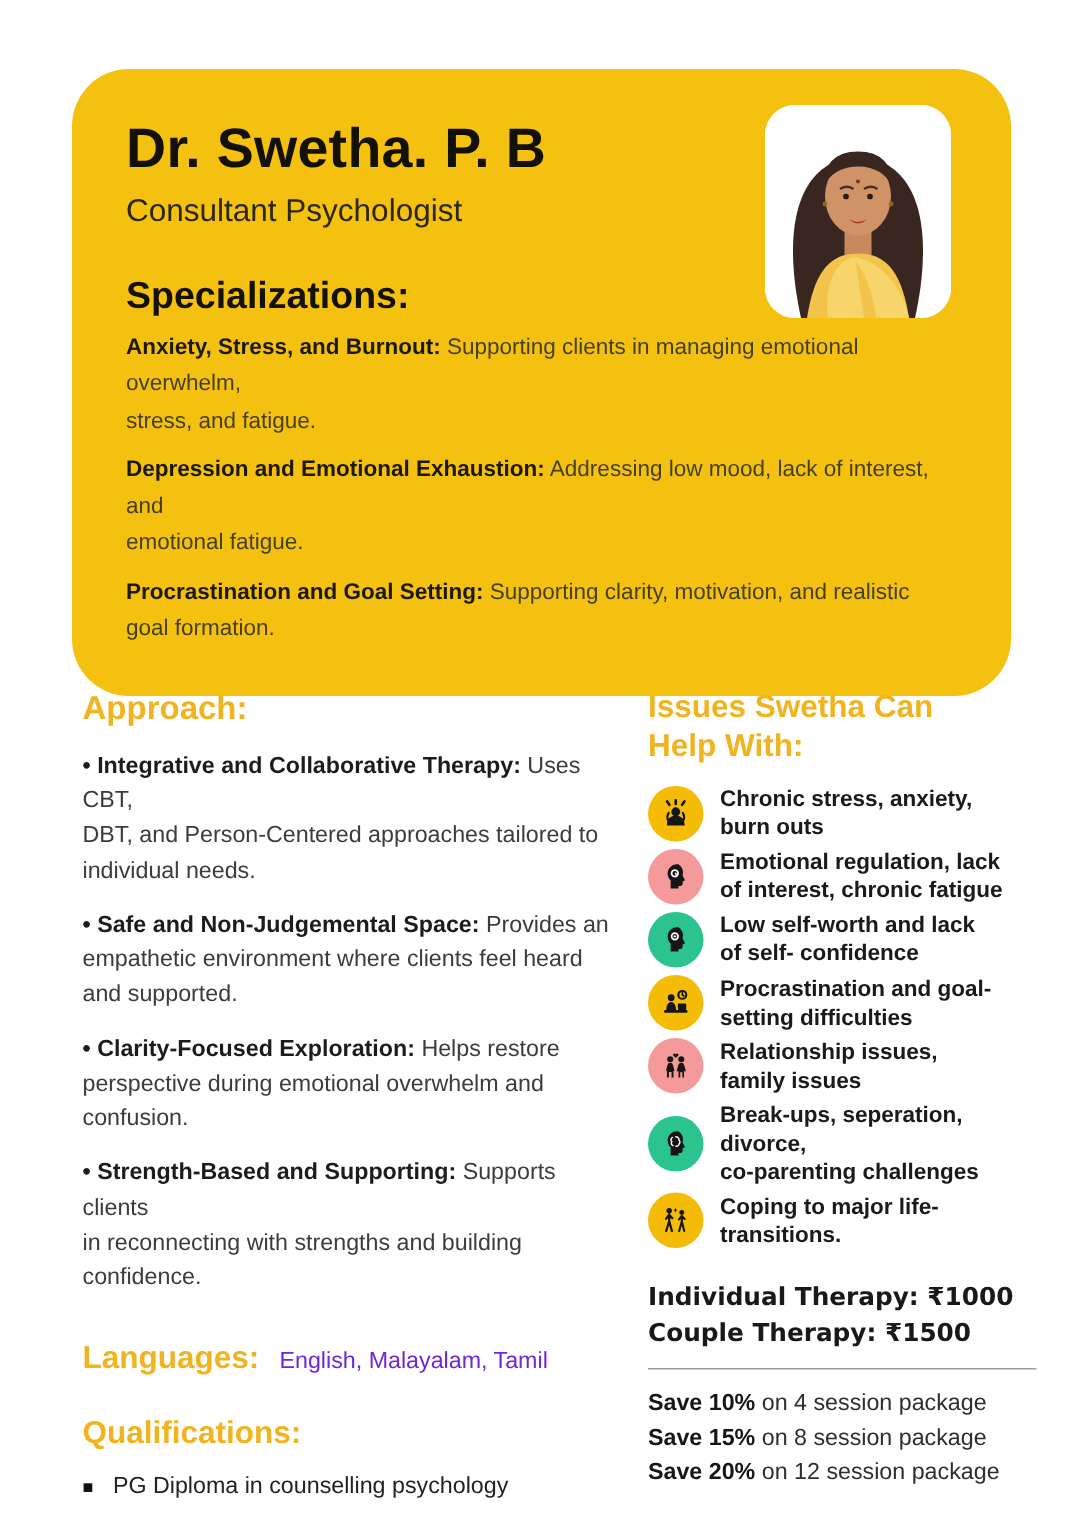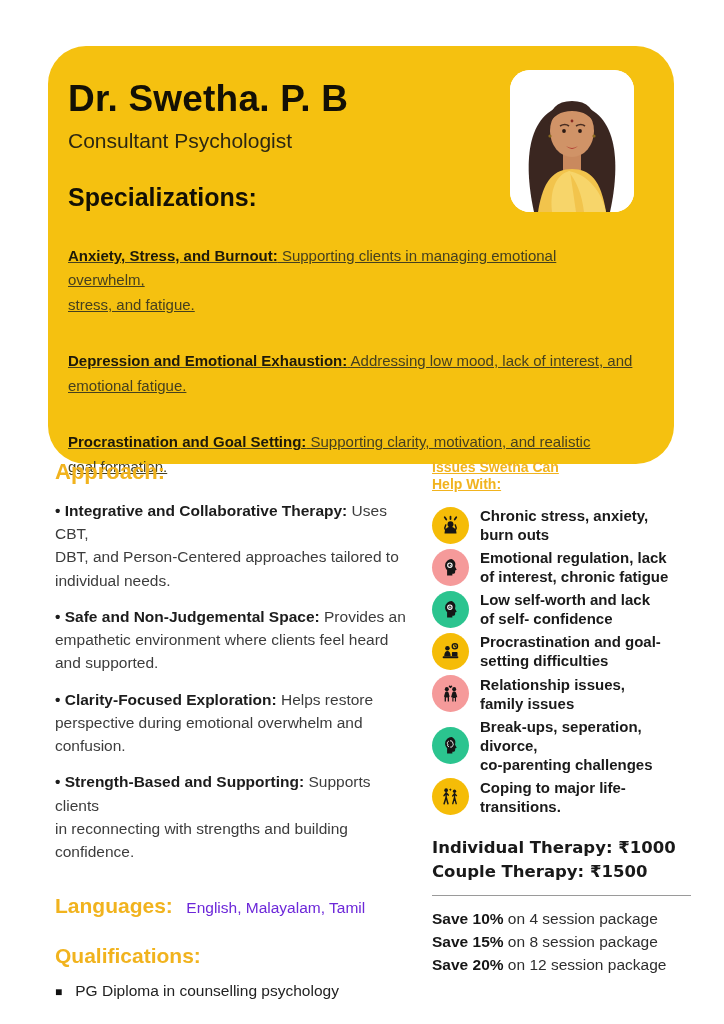--- a/index.html
+++ b/index.html
@@ -4,48 +4,48 @@
 <style>
   html,body{margin:0;padding:0;background:#ffffff;}
   .page{
     position:relative;width:724px;height:1024px;background:#ffffff;overflow:hidden;
     font-family:"Liberation Sans","DejaVu Sans",sans-serif;color:#222;
   }
   
   .card{
     position:absolute;left:48px;top:46px;width:626px;height:418px;
     background:var(--card-yellow,#F5C110);border-radius:38px;
-    padding:32px 20px;box-sizing:border-box;
+    padding:32px 36px;box-sizing:border-box;
   }
   .doctor-name{font-size:37px;font-weight:700;color:#131005;letter-spacing:.2px;}
   .doctor-title{font-size:21px;color:#2c2712;margin-top:9px;}
   .photo{
     position:absolute;top:24px;right:40px;width:124px;height:142px;
     border-radius:20px;overflow:hidden;background:#fff;
   }
   .spec-heading{margin-top:30px;font-size:25px;font-weight:700;color:#131005;}
-  .spec-item{margin-top:32px;font-size:15px;line-height:1.63;color:#46401e;max-width:565px;text-decoration:underline;}
+  .spec-item{margin-top:8px;font-size:15px;line-height:1.63;color:#46401e;max-width:565px;}
   .bold-label{font-weight:700;color:#1d1909;}
   .pre{white-space:pre-line;}
   
   .columns{position:absolute;left:55px;top:459px;width:636px;display:flex;gap:21px;}
   .left-col{width:356px;}
   .right-col{width:259px;}
   .gold-heading{font-size:22px;font-weight:700;color:var(--heading-gold,#F1B31E);line-height:1.22;}
   .approach-item{margin-top:13px;font-size:15.5px;line-height:1.5;color:#3c3c3c;}
   .approach-item .bold-label{color:#1c1c1c;}
   
   .languages-row{margin-top:30px;}
   .languages-heading{display:inline;font-size:21px;}
   .languages-value{font-size:15.5px;color:#6d28d9;margin-left:9px;}
   .qual-heading{margin-top:24px;font-size:21px;}
   .qual-item{margin-top:13px;font-size:15.5px;color:#222;display:flex;gap:13px;align-items:baseline;}
   .square-bullet{font-size:12px;color:#111;}
   
-  .issues-heading{white-space:pre-line;font-size:14px;text-decoration:underline;}
+  .issues-heading{white-space:pre-line;font-size:21px;}
   .issues-list{margin-top:13px;}
   .issue-item{display:flex;align-items:center;gap:11px;margin-bottom:4px;min-height:37px;}
   .issue-icon{width:37px;height:37px;border-radius:50%;flex:none;display:flex;align-items:center;justify-content:center;}
   .ic-yellow{background:var(--icon-yellow,#F5BC07);}
   .ic-pink{background:var(--icon-pink,#F59A9A);}
   .ic-green{background:var(--icon-green,#2BC48F);}
   .issue-text{font-size:15px;font-weight:700;line-height:1.27;color:#1a1a1a;white-space:pre-line;}
   
   .pricing{margin-top:20px;}
   .price-line{font-size:16.5px;font-weight:700;color:#191919;line-height:1.45;font-family:"DejaVu Sans","Liberation Sans",sans-serif;}

